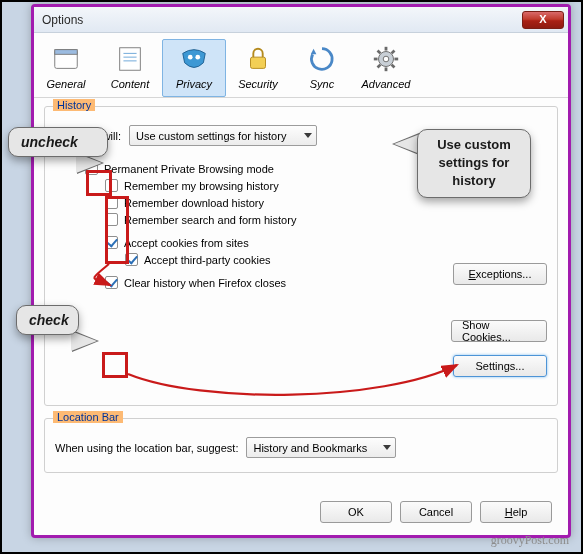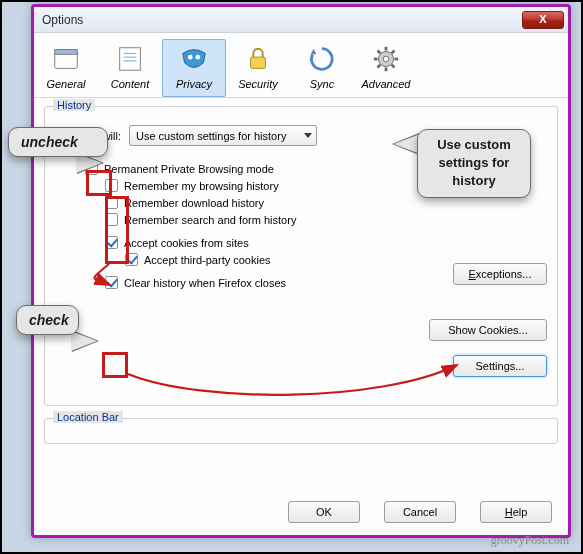--- a/index.html
+++ b/index.html
@@ -71,21 +71,21 @@
   .groupbox {
     border: 1px solid #d0d0d0;
     border-radius: 3px;
     padding: 14px 10px 10px 10px;
     position: relative;
     margin-bottom: 12px;
   }
   .grouplegend {
     position: absolute;
     top: -8px; left: 8px;
-    background: #e5e5e5;
+    background: #fdba74;
     padding: 0 4px;
     color: #003399;
     font-size: 11px;
   }
   .row { display: flex; align-items: center; margin: 4px 0; }
   .label-rt { width: 60px; text-align: right; margin-right: 8px; color: #000; }
   .label-rt2 { width: 54px; text-align: right; margin-right: 8px; color: #000; }
   .combo {
     display: inline-flex; align-items: center; justify-content: space-between;
     height: 21px;
@@ -125,21 +125,21 @@
     border-radius: 3px;
     cursor: pointer;
     display: inline-flex; align-items: center; justify-content: center;
     font-size: 11px;
   }
   .btn.hl { border: 1px solid #4d94d6; box-shadow: 0 0 3px #7fbdf0; }
 
   .footer {
     position: absolute;
     bottom: 12px; right: 16px;
-    display: flex; gap: 24px;
+    display: flex; gap: 8px;
   }
   .footer .btn { min-width: 72px; }
 
   
   .callout {
     position: absolute;
     background: #e6e6e6;
     border: 1px solid #6c6c6c;
     border-radius: 10px;
     box-shadow: 0 4px 8px rgba(0,0,0,0.35);
@@ -326,29 +326,36 @@
         <span>Clear history when Firefox closes</span>
       </div>
 
       <div style="position:absolute; right:10px; top:156px;">
         <div class="btn" style="width:94px">
           <span class="ul">E</span>
             <span>xceptions...</span>
         </div>
       </div>
       <div style="position:absolute; right:10px; top:212px;">
-        <div class="btn" style="width:118px">Show Cookies...</div>
+        <div class="btn" style="width:96px">Show Cookies...</div>
       </div>
       <div style="position:absolute; right:10px; top:248px;">
         <div class="btn hl" style="width:94px">Settings...</div>
       </div>
     </div>
 
     <div class="groupbox">
       <span class="grouplegend">Location Bar</span>
+      <div class="row">
+        <span style="margin-right:8px">When using the location bar, suggest:</span>
+        <div class="combo" style="width:150px">
+          <span>History and Bookmarks</span>
+          <span class="tri"></span>
+        </div>
+      </div>
     </div>
   </div>
 
   <div class="footer">
     <div class="btn">OK</div>
     <div class="btn">Cancel</div>
     <div class="btn">
         <span class="ul">H</span>
         <span>elp</span>
       </div>

